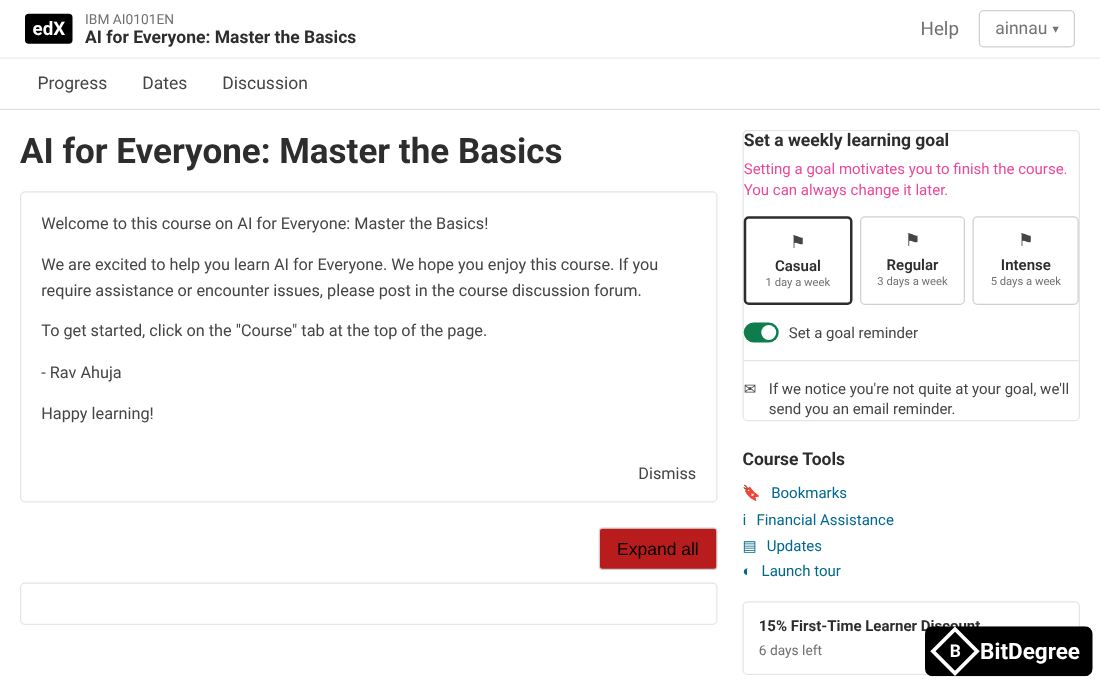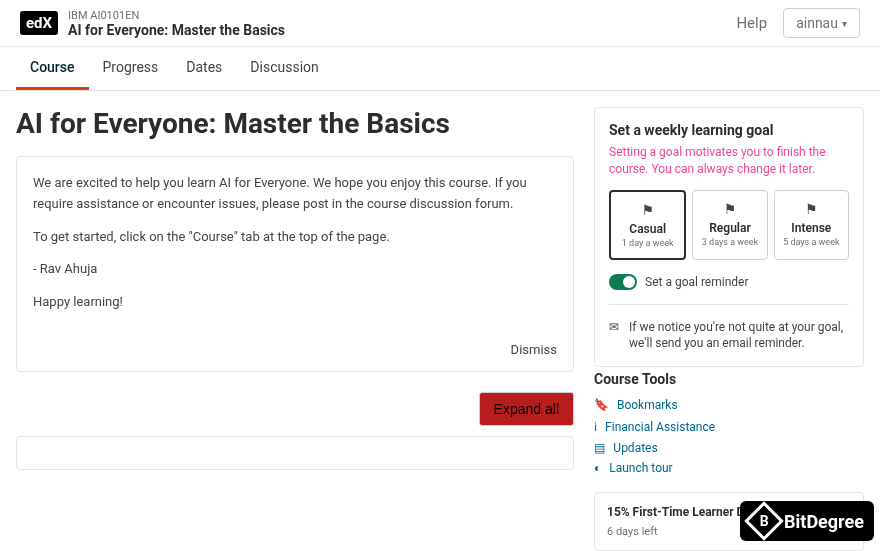--- a/index.html
+++ b/index.html
@@ -22,21 +22,21 @@
     .begin-title { font-size: 17px; font-weight: 700; color: #2d2d2d; }
     .start-btn { background: #d23228; color: #fff; border: none; padding: 10px 20px; font-weight: 600; border-radius: 2px; cursor: pointer; font-size: 14px; }
     .welcome-body { padding: 16px; font-size: 13px; line-height: 1.6; color: #454545; }
     .welcome-body p { margin-bottom: 12px; }
     .dismiss-row { text-align: right; padding: 0 16px 14px; }
     .dismiss-link { color: #454545; font-size: 13px; cursor: pointer; }
     .expand-row { display: flex; justify-content: flex-end; margin-bottom: 10px; }
     .expand-btn { border: 1px solid #d0d0d0; background: #b91c1c; padding: 8px 14px; border-radius: 3px; cursor: pointer; font-size: 14px; }
     .section-item { border: 1px solid #e5e5e5; border-radius: 4px; padding: 16px; display: flex; align-items: center; gap: 12px; margin-bottom: 8px; cursor: pointer; }
     .sidebar { width: 270px; }
-    .goal-card { border: 1px solid #e5e5e5; border-radius: 4px; padding: 14px; margin-bottom: 4px; }
+    .goal-card { border: 1px solid #e5e5e5; border-radius: 4px; margin-bottom: 23px; }
     .goal-title { font-size: 14px; font-weight: 700; color: #2d2d2d; margin-bottom: 6px; }
     .goal-desc { font-size: 12px; color: #ec4899; margin-bottom: 12px; line-height: 1.4; }
     .goal-options { display: flex; gap: 6px; margin-bottom: 14px; }
     .goal-opt { flex: 1; border: 1px solid #d0d0d0; border-radius: 4px; padding: 10px 4px; text-align: center; cursor: pointer; }
     .goal-opt.selected { border: 2px solid #2d2d2d; }
     .goal-opt-icon { font-size: 14px; margin-bottom: 4px; }
     .goal-opt-name { font-size: 12px; font-weight: 600; color: #2d2d2d; margin-bottom: 2px; }
     .goal-opt-days { font-size: 9px; color: #707070; }
     .reminder-row { display: flex; align-items: center; gap: 8px; padding-bottom: 14px; border-bottom: 1px solid #e5e5e5; margin-bottom: 14px; }
     .toggle { width: 28px; height: 16px; background: #0d7d4d; border-radius: 10px; position: relative; cursor: pointer; }
@@ -63,32 +63,32 @@
     <div class="course-title">AI for Everyone: Master the Basics</div>
   </div>
   <a class="help-link">Help</a>
   <div class="user-menu">
     <span>ainnau</span>
     <span class="chevron-down">▾</span>
   </div>
 </div>
 
 <div class="tabs">
-  <div class="tab active">Course</div>
   <div class="tab">Progress</div>
   <div class="tab">Dates</div>
   <div class="tab">Discussion</div>
 </div>
 
 <div class="content">
   <div class="main">
     <h1 class="page-title">AI for Everyone: Master the Basics</h1>
 
     <div class="card">
       <div class="welcome-body">
+        <p>Welcome to this course on AI for Everyone: Master the Basics!</p>
         <p>We are excited to help you learn AI for Everyone. We hope you enjoy this course. If you require assistance or encounter issues, please post in the course discussion forum.</p>
         <p>To get started, click on the "Course" tab at the top of the page.</p>
         <p>- Rav Ahuja</p>
         <p>Happy learning!</p>
       </div>
       <div class="dismiss-row">
         <span class="dismiss-link">Dismiss</span>
       </div>
     </div>
 

